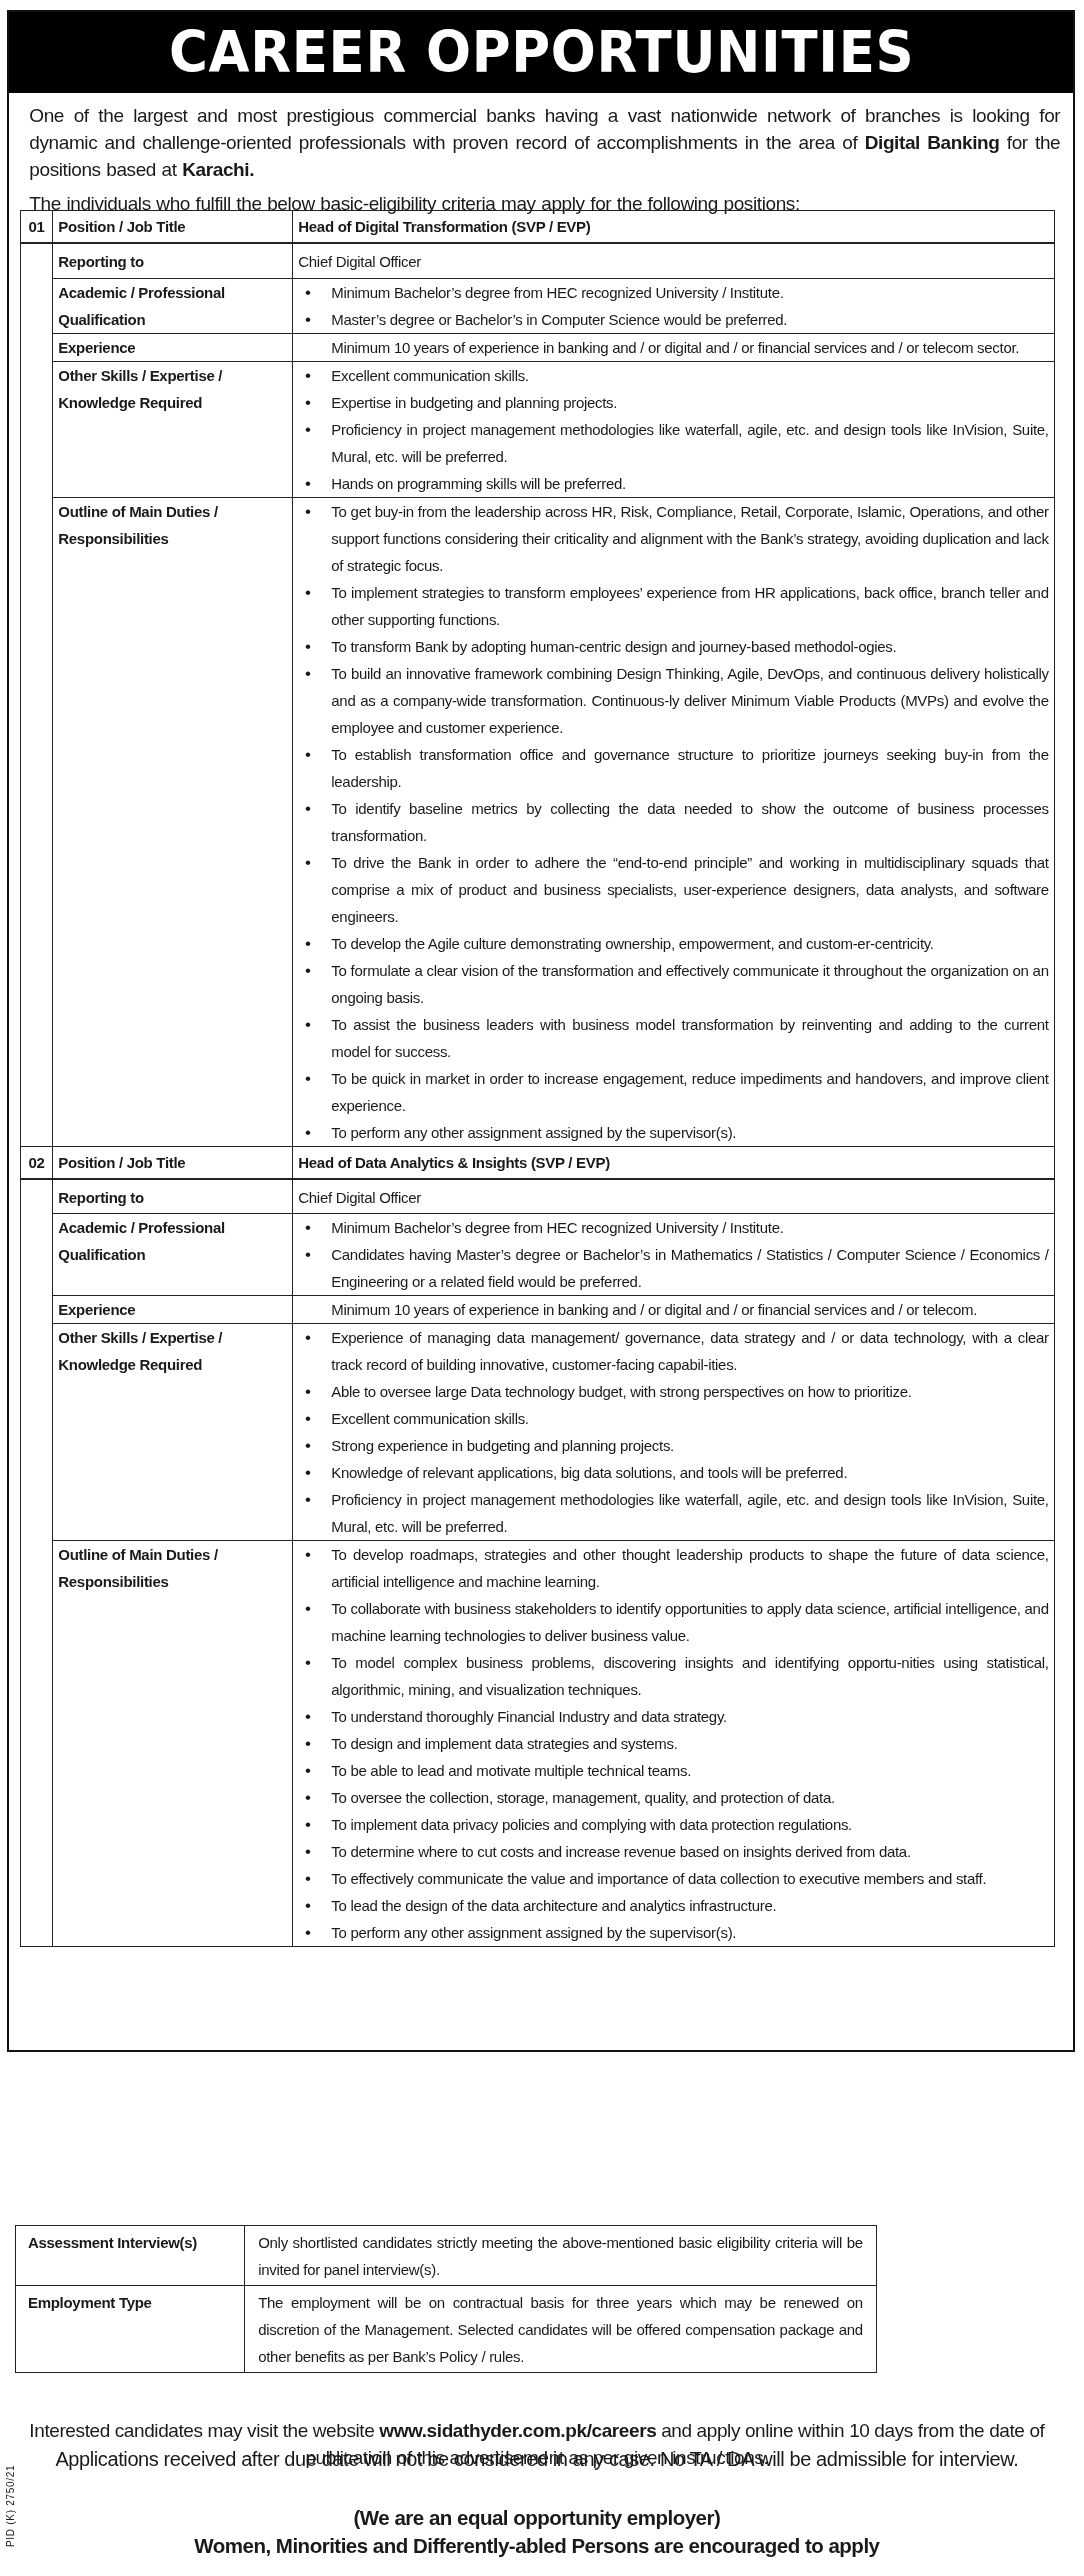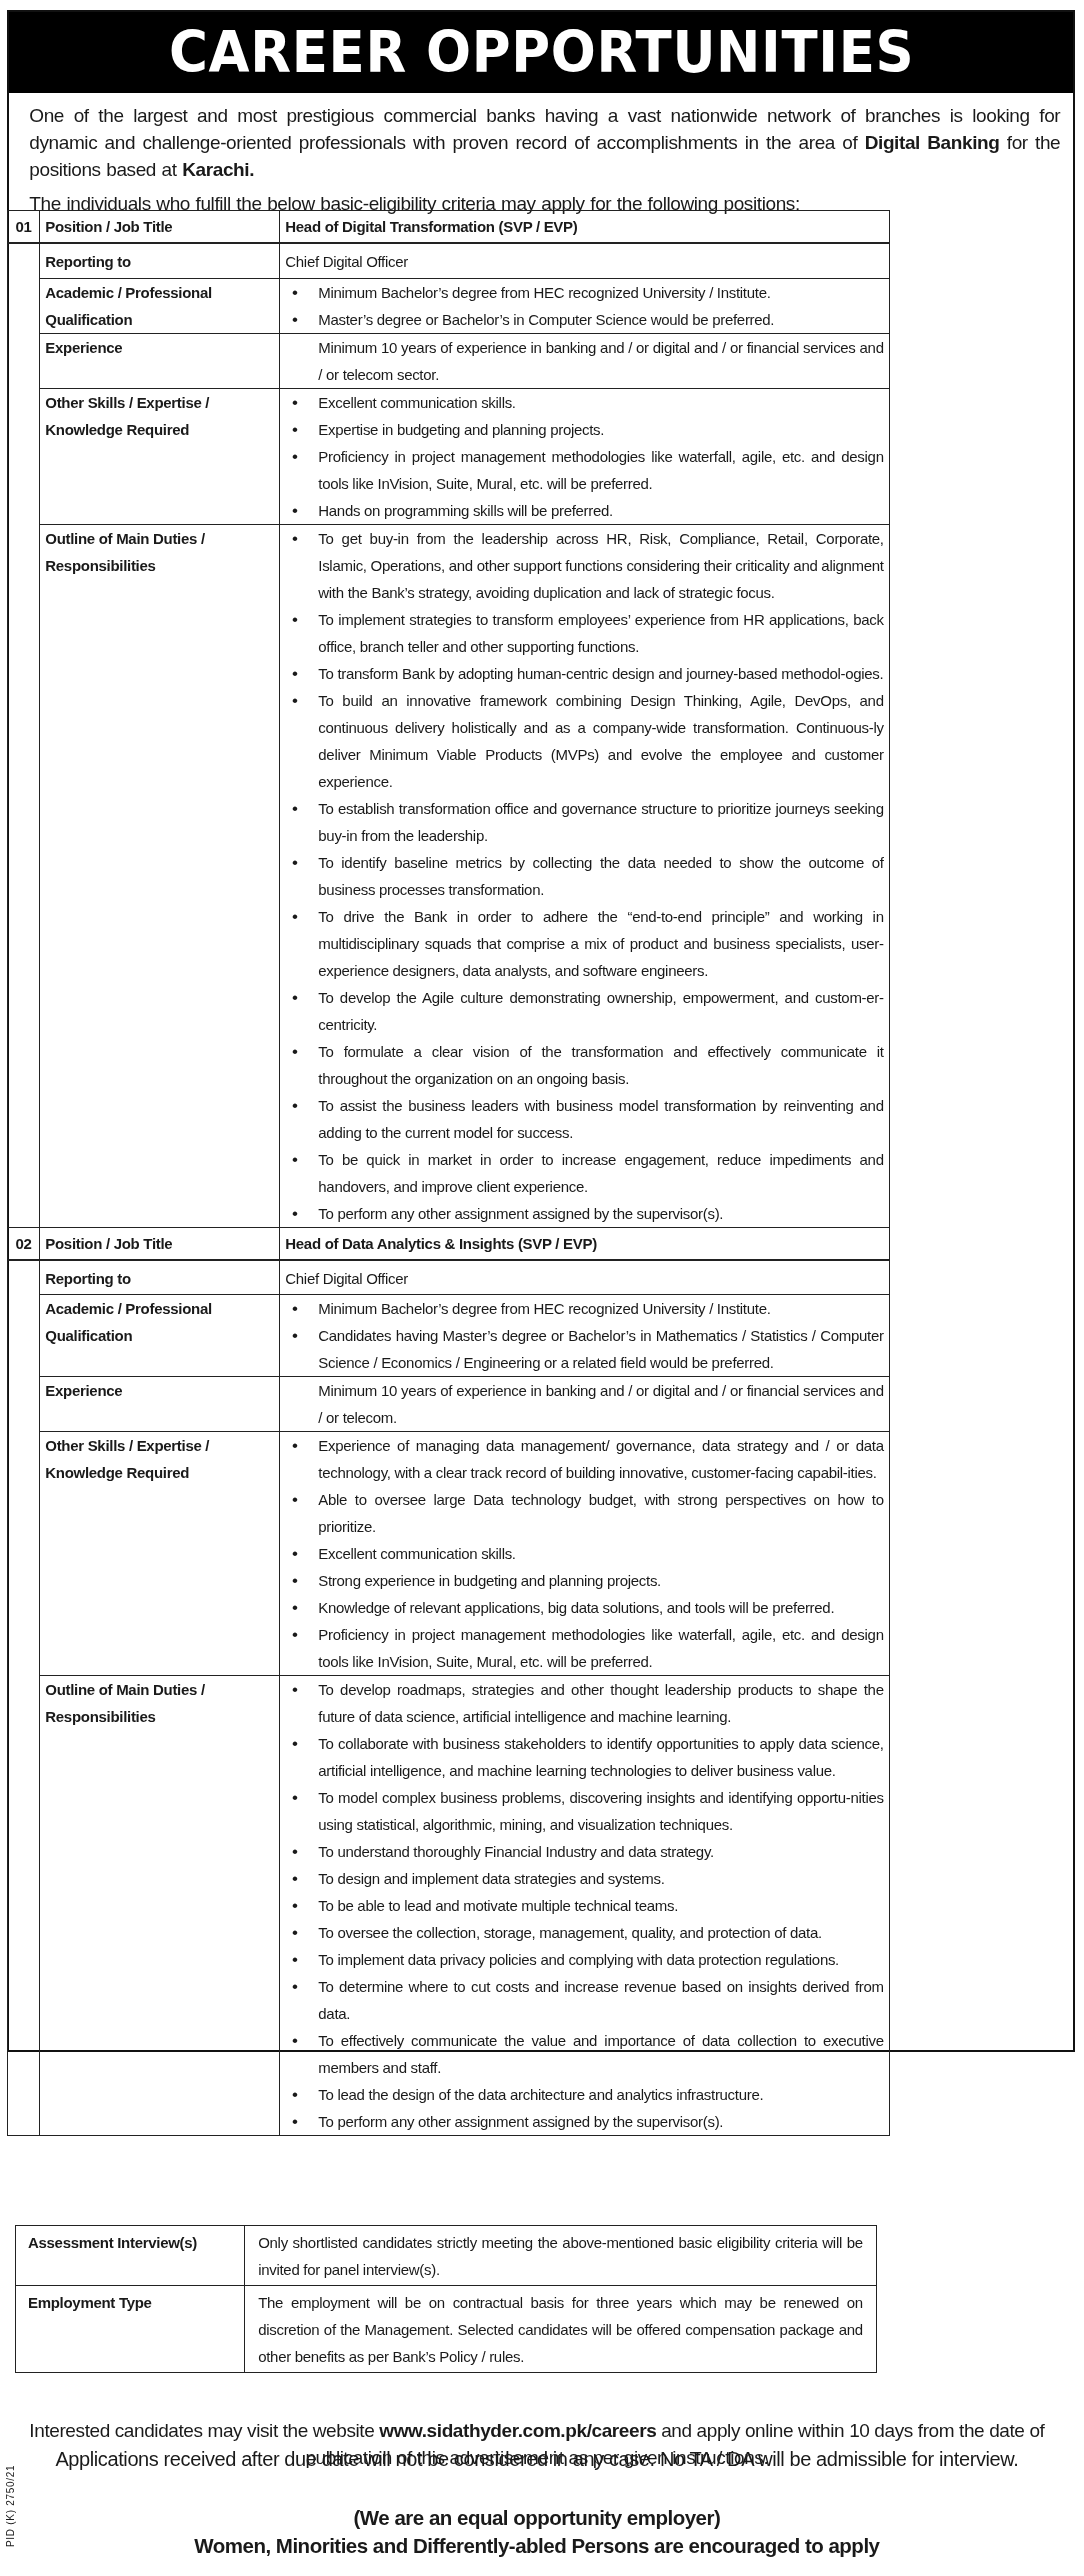--- a/index.html
+++ b/index.html
@@ -11,21 +11,21 @@
             display: flex; align-items: center; justify-content: center; }
   .banner h1 { margin: 0; color: #fff; font-family: "DejaVu Sans", sans-serif; font-weight: bold;
                font-size: 57px; letter-spacing: 0.7px; transform: scaleX(0.93); line-height: 1; }
   .intro { position: absolute; left: 16px; top: 86px; width: 1039px;
            font-size: 19px; line-height: 27px; text-align: justify; letter-spacing: -0.4px; word-spacing: 0.7px; }
   .intro p { margin: 4px; }
   .intro .lead { margin-bottom: 6.6px; }
   .intro b { font-weight: bold; }
 
   table { border-collapse: collapse; table-layout: fixed; }
-  .jobs { position: absolute; left: 7px; top: 210px; width: 883px; }
+  .jobs { position: absolute; left: 20px; top: 210px; width: 1035px; }
   .jobs td { border: 1.3px solid #222; vertical-align: top; font-size: 15px; line-height: 27px;
              letter-spacing: -0.3px; padding: 0 5.3px; }
   .jobs col.c-num { width: 32px; }
   .jobs col.c-label { width: 240px; }
   .jobs td.num { font-weight: bold; text-align: center; padding: 2.6px 0; }
   .jobs td.nocell { border-top: none; border-bottom: none; }
   .jobs td.nocell.last { border-bottom: 1.3px solid #222; }
   .jobs tr.pos td { padding-top: 2px; padding-bottom: 2px; border-bottom-width: 2px; }
   .jobs td.label { font-weight: bold; }
   .jobs td.title { font-weight: bold; }

